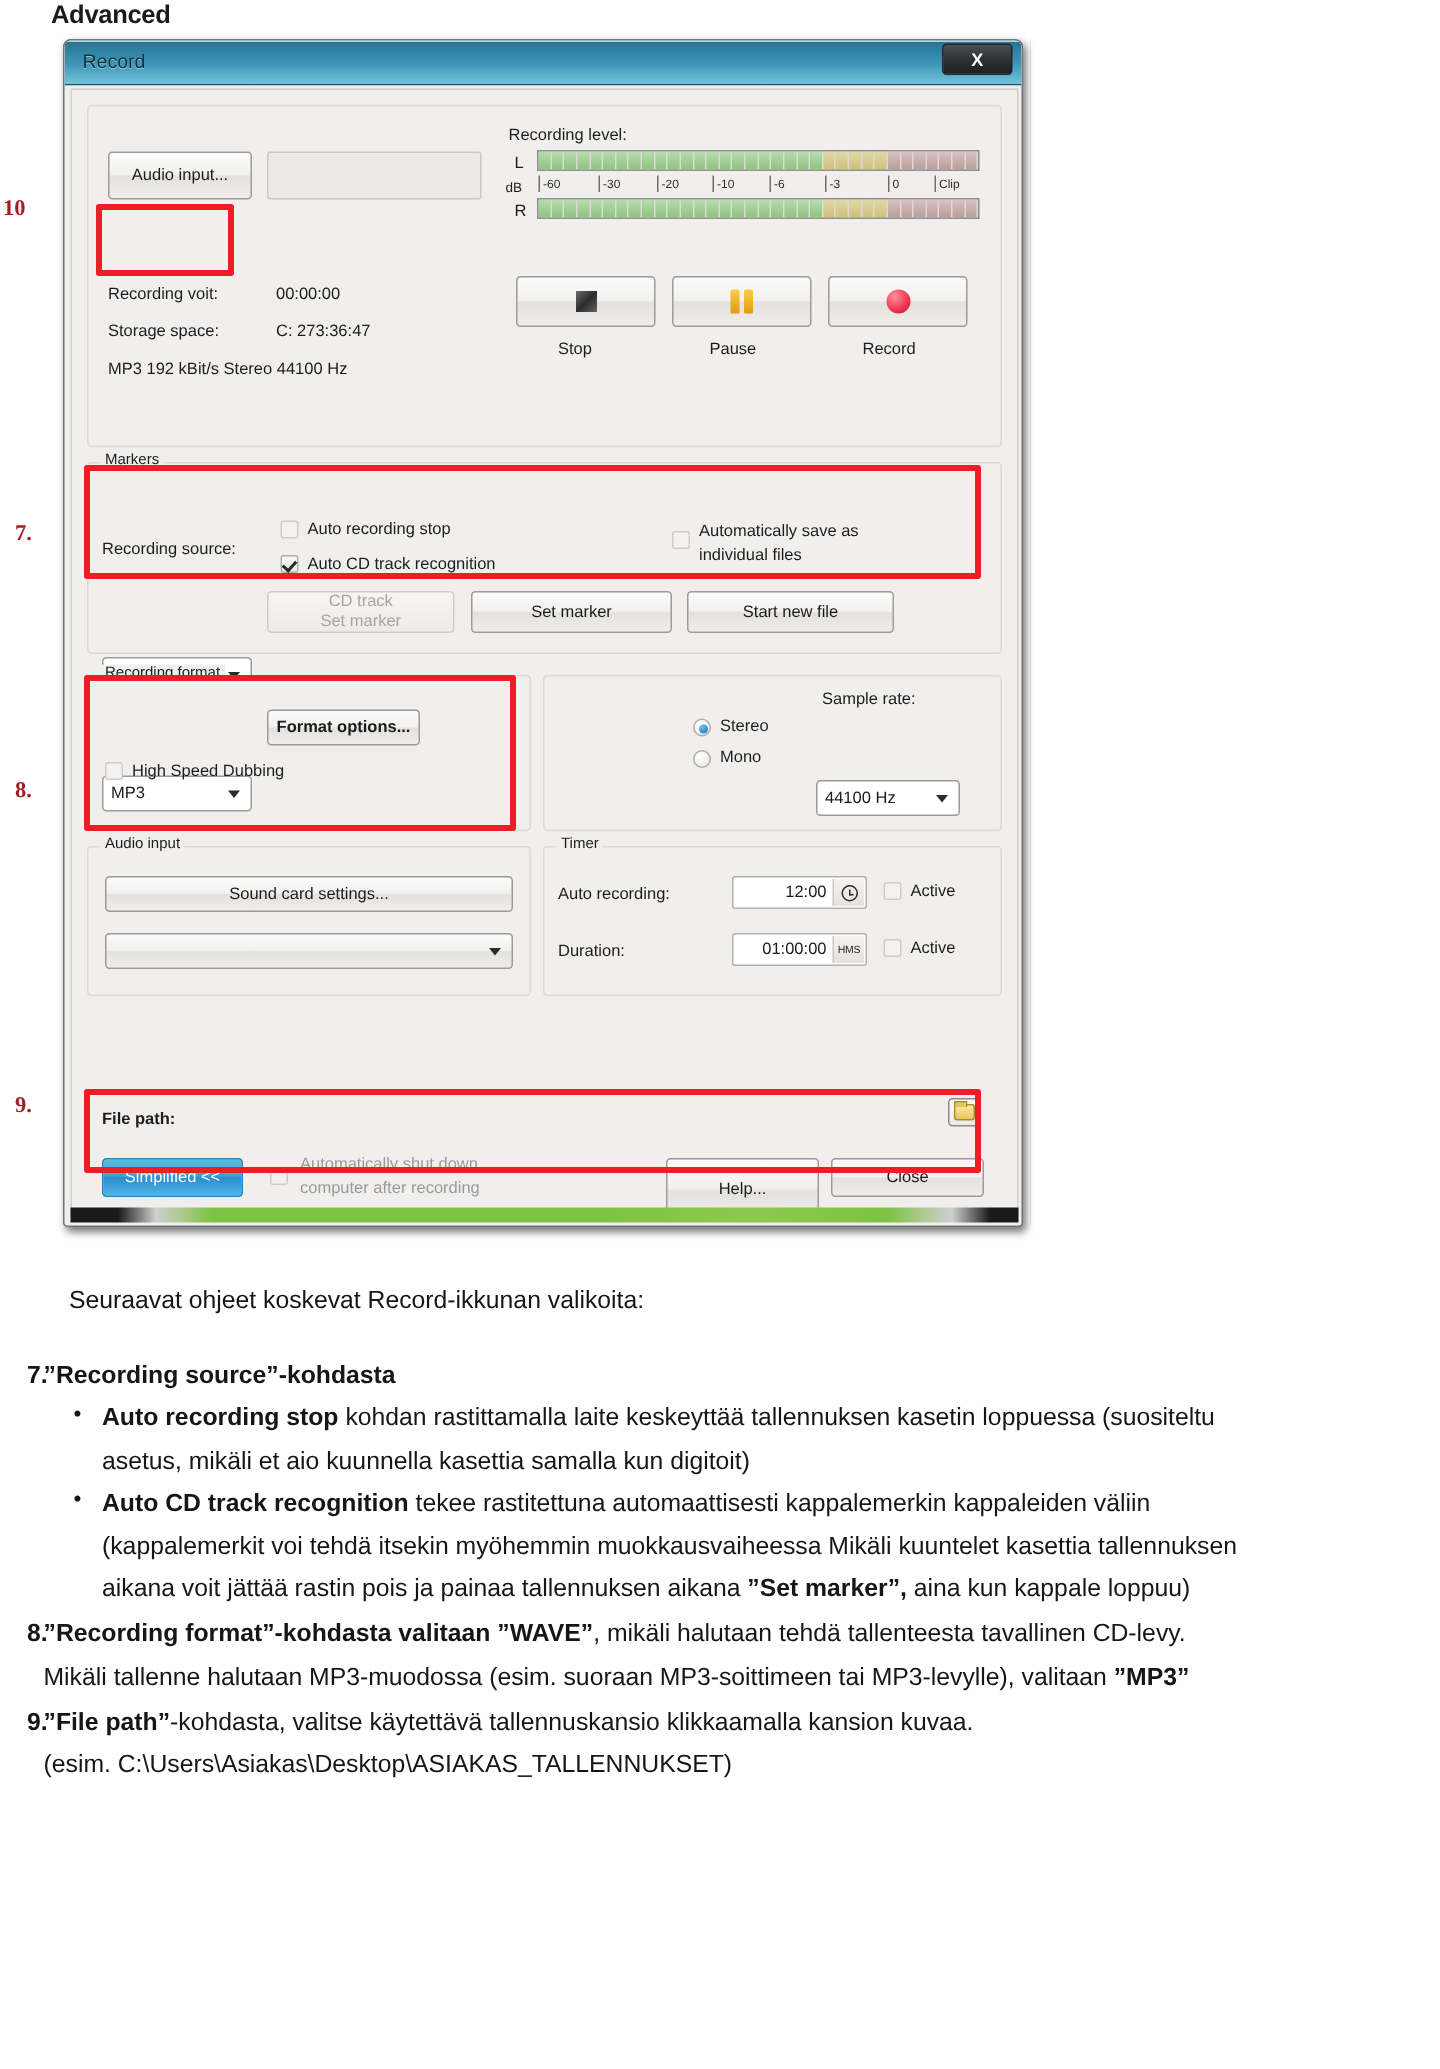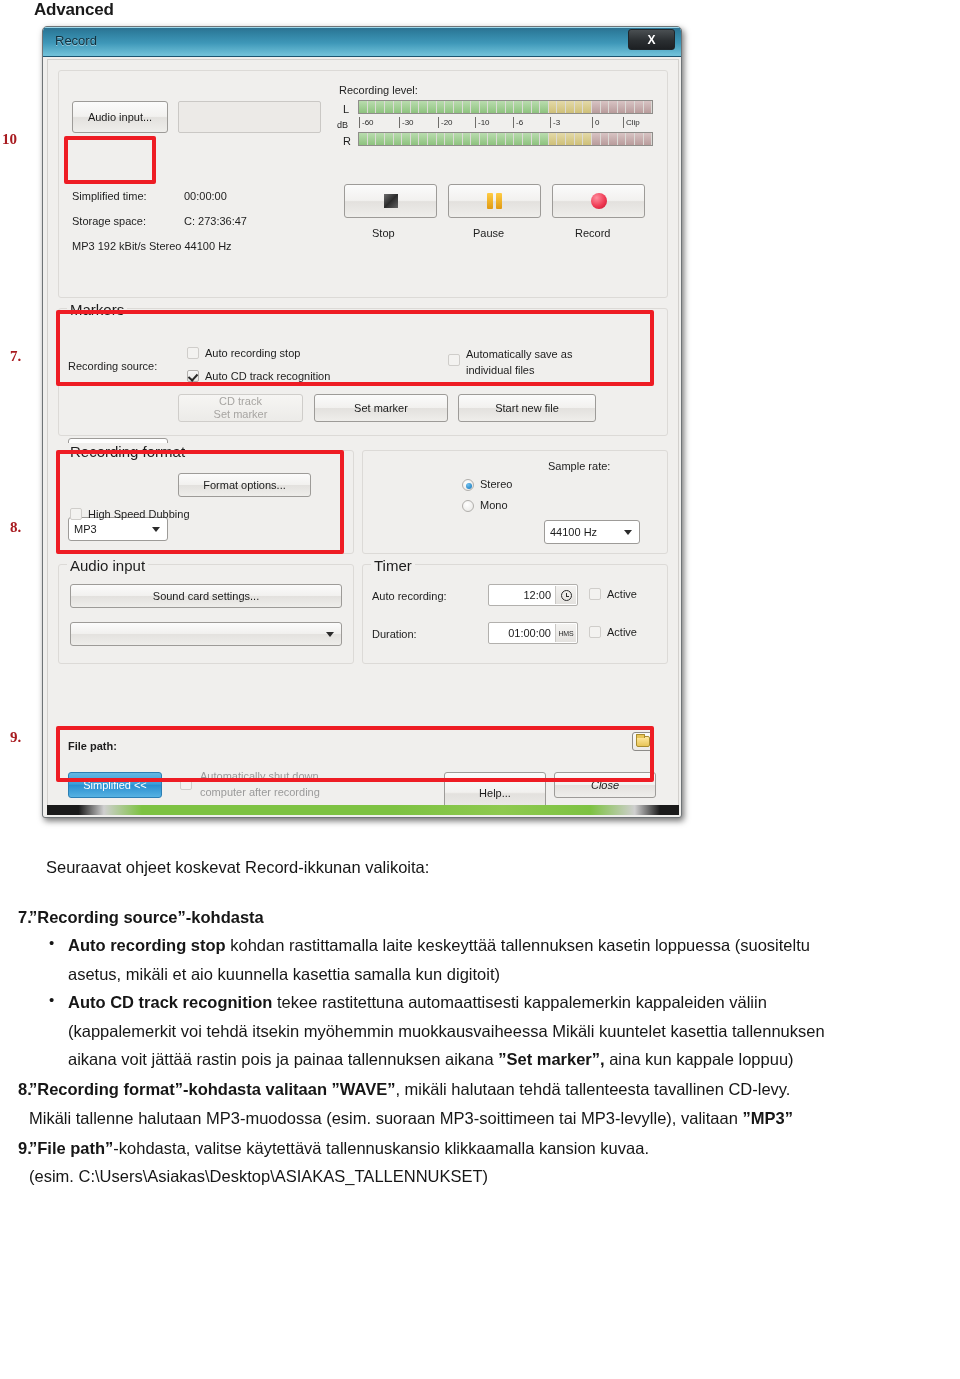--- a/index.html
+++ b/index.html
@@ -87,21 +87,21 @@
   
   .gbox {
     position: absolute;
     border: 1px solid #dcdad7;
     background: #f0efed;
     border-radius: 3px;
   }
   .glabel {
     position: absolute; top: -8px; left: 8px;
     background: #f0efed; padding: 0 3px;
-    font-size: 15px; color: #1d1d1d;
+    font-size: 10px; color: #1d1d1d;
   }
 
   .lbl { position: absolute; font-size: 11px; color: #1d1d1d; }
   .lbl-dim { color: #9a9a9a; }
 
   
   .btn {
     position: absolute;
     background: linear-gradient(to bottom,#fbfbfb 0%, #f2f1ef 48%, #e3e1de 52%, #efeeeb 100%);
     border: 1px solid #9d9b98; border-radius: 3px;
@@ -394,21 +394,21 @@
             <i style="background:linear-gradient(to bottom,#e3d9a8,#cfc079)"></i>
             <i style="background:linear-gradient(to bottom,#d8c3c3,#b99c9c)"></i>
             <i style="background:linear-gradient(to bottom,#d8c3c3,#b99c9c)"></i>
             <i style="background:linear-gradient(to bottom,#d8c3c3,#b99c9c)"></i>
             <i style="background:linear-gradient(to bottom,#d8c3c3,#b99c9c)"></i>
             <i style="background:linear-gradient(to bottom,#d8c3c3,#b99c9c)"></i>
             <i style="background:linear-gradient(to bottom,#d8c3c3,#b99c9c)"></i>
             <i style="background:linear-gradient(to bottom,#d8c3c3,#b99c9c)"></i>
         </div>
 
-        <div class="lbl" style="left:24px; top:130px;">Simplified time:</div>
+        <div class="lbl" style="left:24px; top:130px;">Recording voit:</div>
         <div class="lbl" style="left:136px; top:130px;">00:00:00</div>
         <div class="lbl" style="left:24px; top:155px;">Storage space:</div>
         <div class="lbl" style="left:136px; top:155px;">C: 273:36:47</div>
         <div class="lbl" style="left:24px; top:180px;text-align:center;">MP3 192 kBit/s Stereo 44100 Hz</div>
 
         <div class="btn" style="left:296px; top:124px; width:93px; height:34px;">
           <span class="icon-stop"></span>
         </div>
         <div class="lbl" style="left:324px; top:167px;">Stop</div>
 
@@ -455,21 +455,21 @@
 
         <div class="gbox" style="left:10px; top:390px; width:296px; height:104px;">
           <span class="glabel">Recording format</span>
         </div>
         <div class="gbox" style="left:314px; top:390px; width:306px; height:104px;"></div>
 
         <div class="combo white" style="left:20px; top:413px; width:100px; height:24px;">
           <span>MP3</span>
           <span class="arrow"></span>
         </div>
-        <div class="btn" style="left:130px; top:413px; width:133px; height:24px;">Format options...</div>
+        <div class="btn" style="left:130px; top:413px; width:102px; height:24px;font-weight:bold;">Format options...</div>
 
         <div class="cbx dim" style="left:22px; top:448px;"></div>
         <div class="lbl" style="left:40px; top:448px;">High Speed Dubbing</div>
 
         <div class="lbl" style="left:500px; top:400px;">Sample rate:</div>
 
         <div class="rad on" style="left:414px; top:419px;"></div>
         <div class="lbl" style="left:432px; top:418px;">Stereo</div>
         <div class="rad" style="left:414px; top:440px;"></div>
         <div class="lbl" style="left:432px; top:439px;">Mono</div>
@@ -515,21 +515,21 @@
           <span class="f-body"></span>
         </div>
 
         <div class="btn primary" style="left:20px; top:712px; width:94px; height:26px;">Simplified &lt;&lt;</div>
         <div class="cbx dim" style="left:132px; top:718px;"></div>
         <div class="lbl lbl-dim" style="left:152px; top:709px; line-height:1.45; width:170px;">
           <span>Automatically shut down</span><br>
           <span>computer after recording</span>
         </div>
         <div class="btn" style="left:396px; top:712px; width:102px; height:42px;">Help...</div>
-        <div class="btn" style="left:506px; top:712px; width:102px; height:26px;font-style:italic;">Close</div>
+        <div class="btn" style="left:506px; top:712px; width:102px; height:26px;">Close</div>
 
       </div>
 
       <div class="greenstrip"></div>
     </div>
 
     <div class="redbox" style="left:22px;  top:110px; width:92px;  height:48px;"></div>
     <div class="redbox" style="left:14px;  top:284px; width:598px; height:76px;"></div>
     <div class="redbox" style="left:14px;  top:424px; width:288px; height:104px;"></div>
     <div class="redbox" style="left:14px;  top:700px; width:598px; height:56px;"></div>

